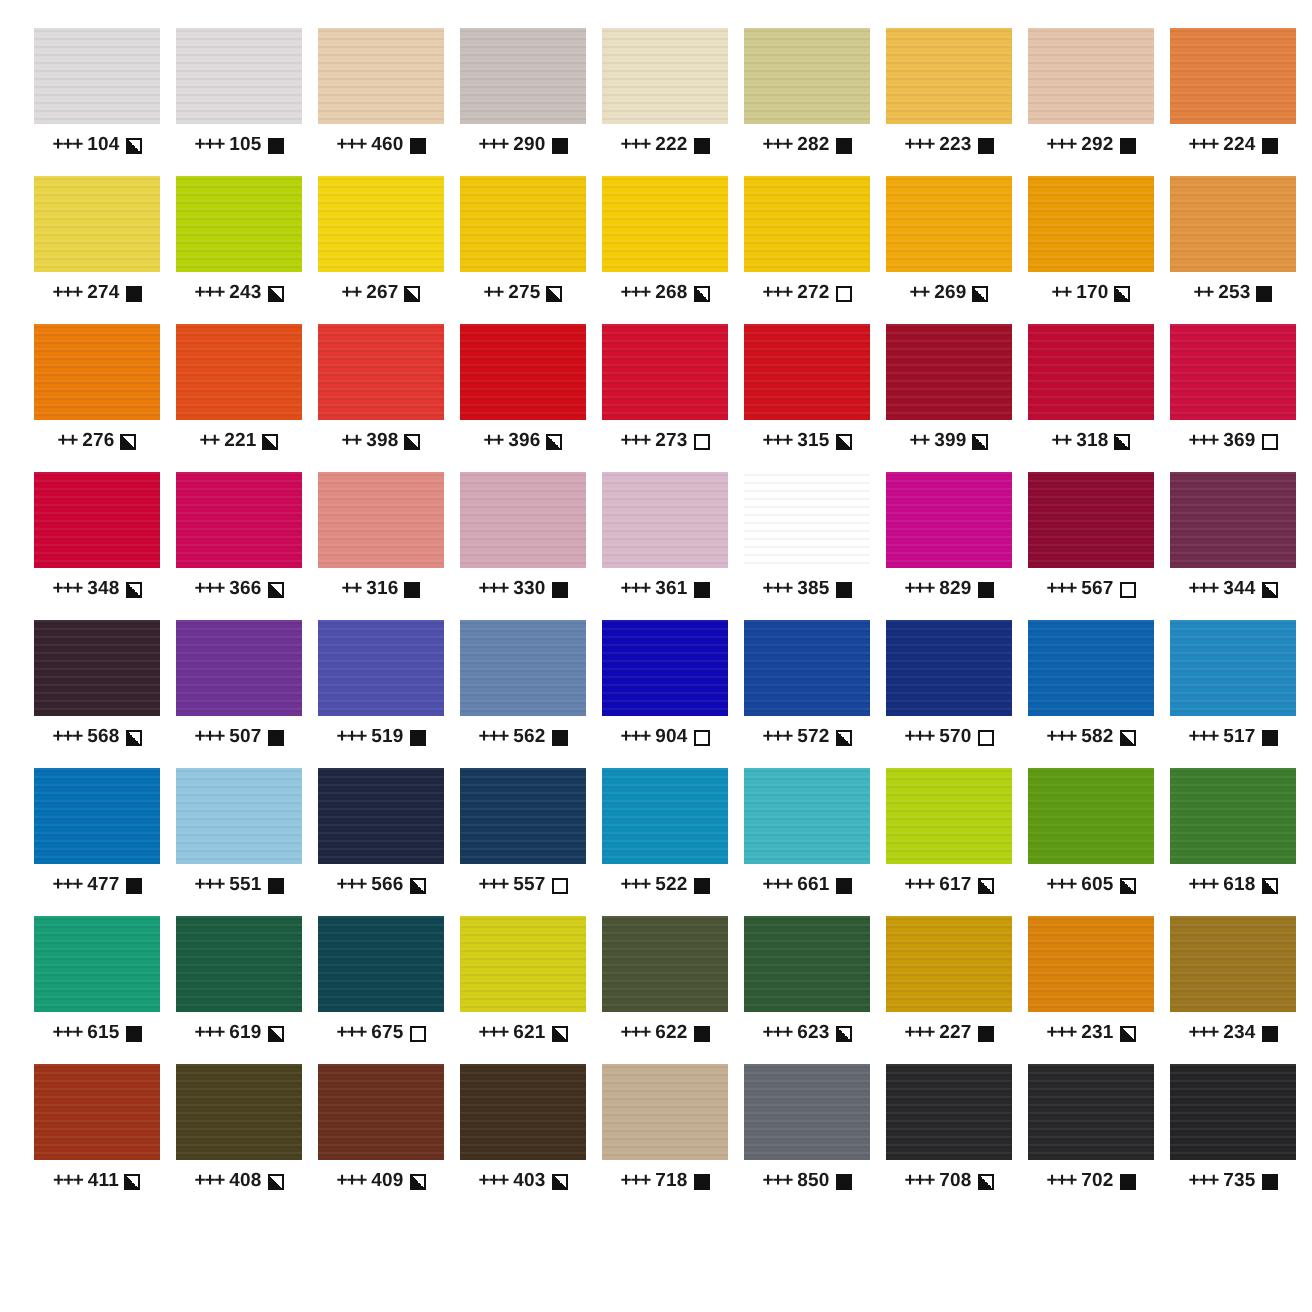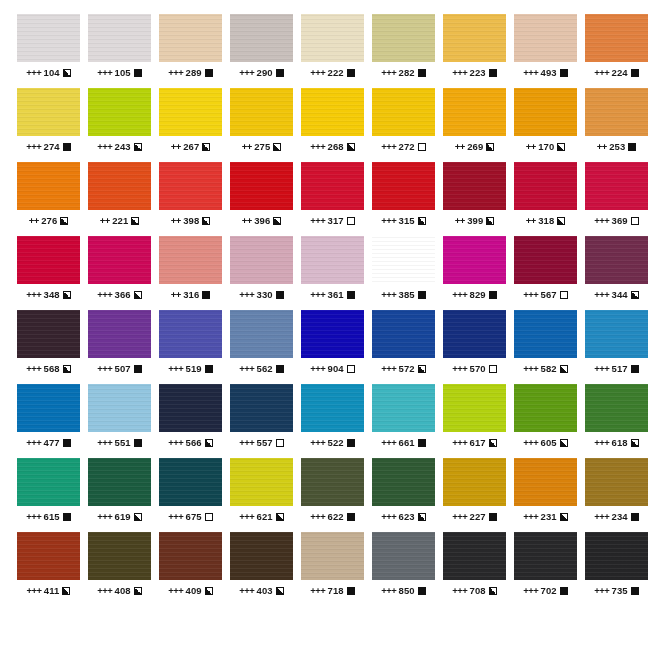--- a/index.html
+++ b/index.html
@@ -121,21 +121,21 @@
         <div class="caption">
           <span class="plus">+++</span>
           <span class="code">105</span>
           <span class="sym full"></span>
         </div>
       </div>
       <div class="cell">
         <div class="swatch" style="background: rgb(230, 205, 174);"></div>
         <div class="caption">
           <span class="plus">+++</span>
-          <span class="code">289</span>
+          <span class="code">460</span>
           <span class="sym full"></span>
         </div>
       </div>
       <div class="cell">
         <div class="swatch" style="background: rgb(200, 191, 187);"></div>
         <div class="caption">
           <span class="plus">+++</span>
           <span class="code">290</span>
           <span class="sym full"></span>
         </div>
@@ -161,21 +161,21 @@
         <div class="caption">
           <span class="plus">+++</span>
           <span class="code">223</span>
           <span class="sym full"></span>
         </div>
       </div>
       <div class="cell">
         <div class="swatch" style="background: rgb(227, 195, 171);"></div>
         <div class="caption">
           <span class="plus">+++</span>
-          <span class="code">493</span>
+          <span class="code">292</span>
           <span class="sym full"></span>
         </div>
       </div>
       <div class="cell">
         <div class="swatch" style="background: rgb(225, 128, 63);"></div>
         <div class="caption">
           <span class="plus">+++</span>
           <span class="code">224</span>
           <span class="sym full"></span>
         </div>
@@ -285,21 +285,21 @@
         <div class="caption">
           <span class="plus">++</span>
           <span class="code">396</span>
           <span class="sym half"></span>
         </div>
       </div>
       <div class="cell">
         <div class="swatch" style="background: rgb(209, 16, 47);"></div>
         <div class="caption">
           <span class="plus">+++</span>
-          <span class="code">317</span>
+          <span class="code">273</span>
           <span class="sym empty"></span>
         </div>
       </div>
       <div class="cell">
         <div class="swatch" style="background: rgb(207, 17, 28);"></div>
         <div class="caption">
           <span class="plus">+++</span>
           <span class="code">315</span>
           <span class="sym half"></span>
         </div>

